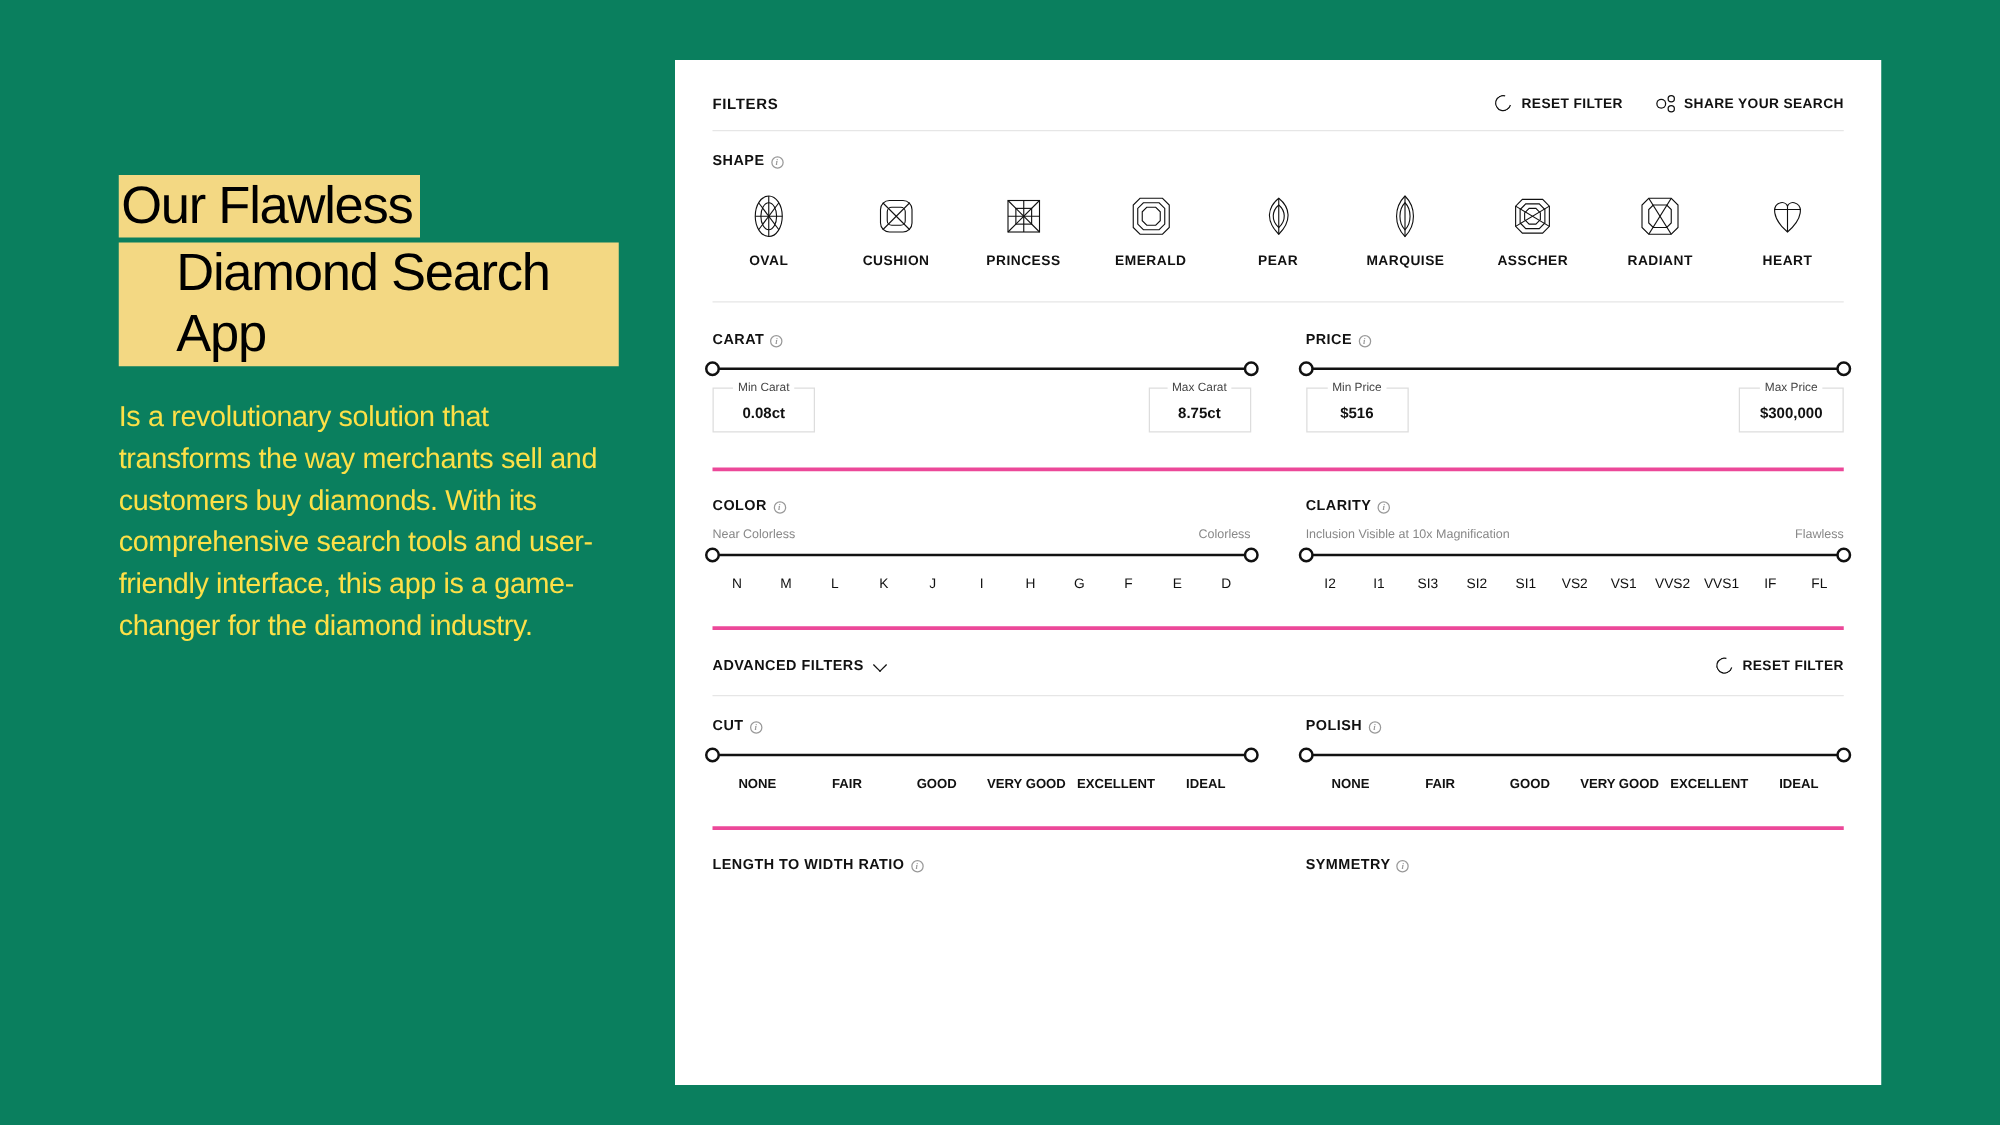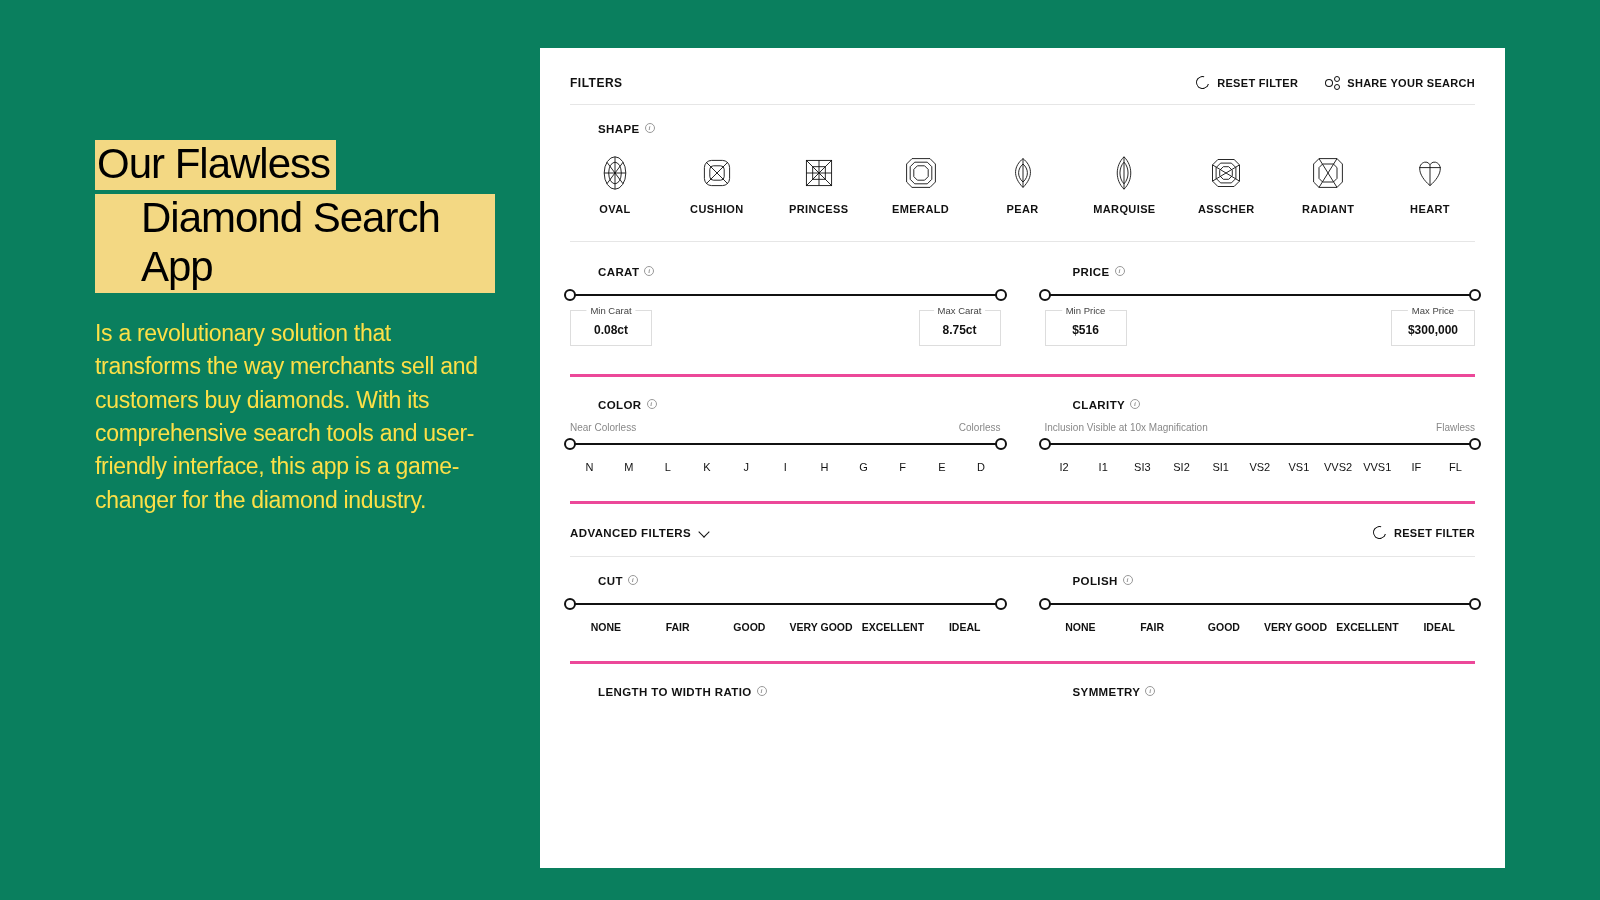--- a/index.html
+++ b/index.html
@@ -93,23 +93,22 @@
     content: ""; position: absolute; width: 4px; height: 4px; border: 1.3px solid #111; border-radius: 50%;
     right: 0; bottom: 0;
     box-shadow: -8px -4px 0 -0px #fff, -8px -4px 0 1px #111;
   }
 
   .sec-label {
     font-size: 11.5px;
     font-weight: 700;
     letter-spacing: 0.4px;
     display: flex;
-    align-items: flex-start;
+    align-items: flex-end;
     gap: 5px;
-    margin-left: 28px;
   }
   .info-icon {
     width: 10px; height: 10px; border: 1px solid #999; border-radius: 50%;
     display: inline-flex; align-items: center; justify-content: center;
     font-size: 7px; color: #999; font-family: serif; font-style: italic;
   }
   .info-icon::before { content: "i"; }
 
   .shapes {
     display: flex;

